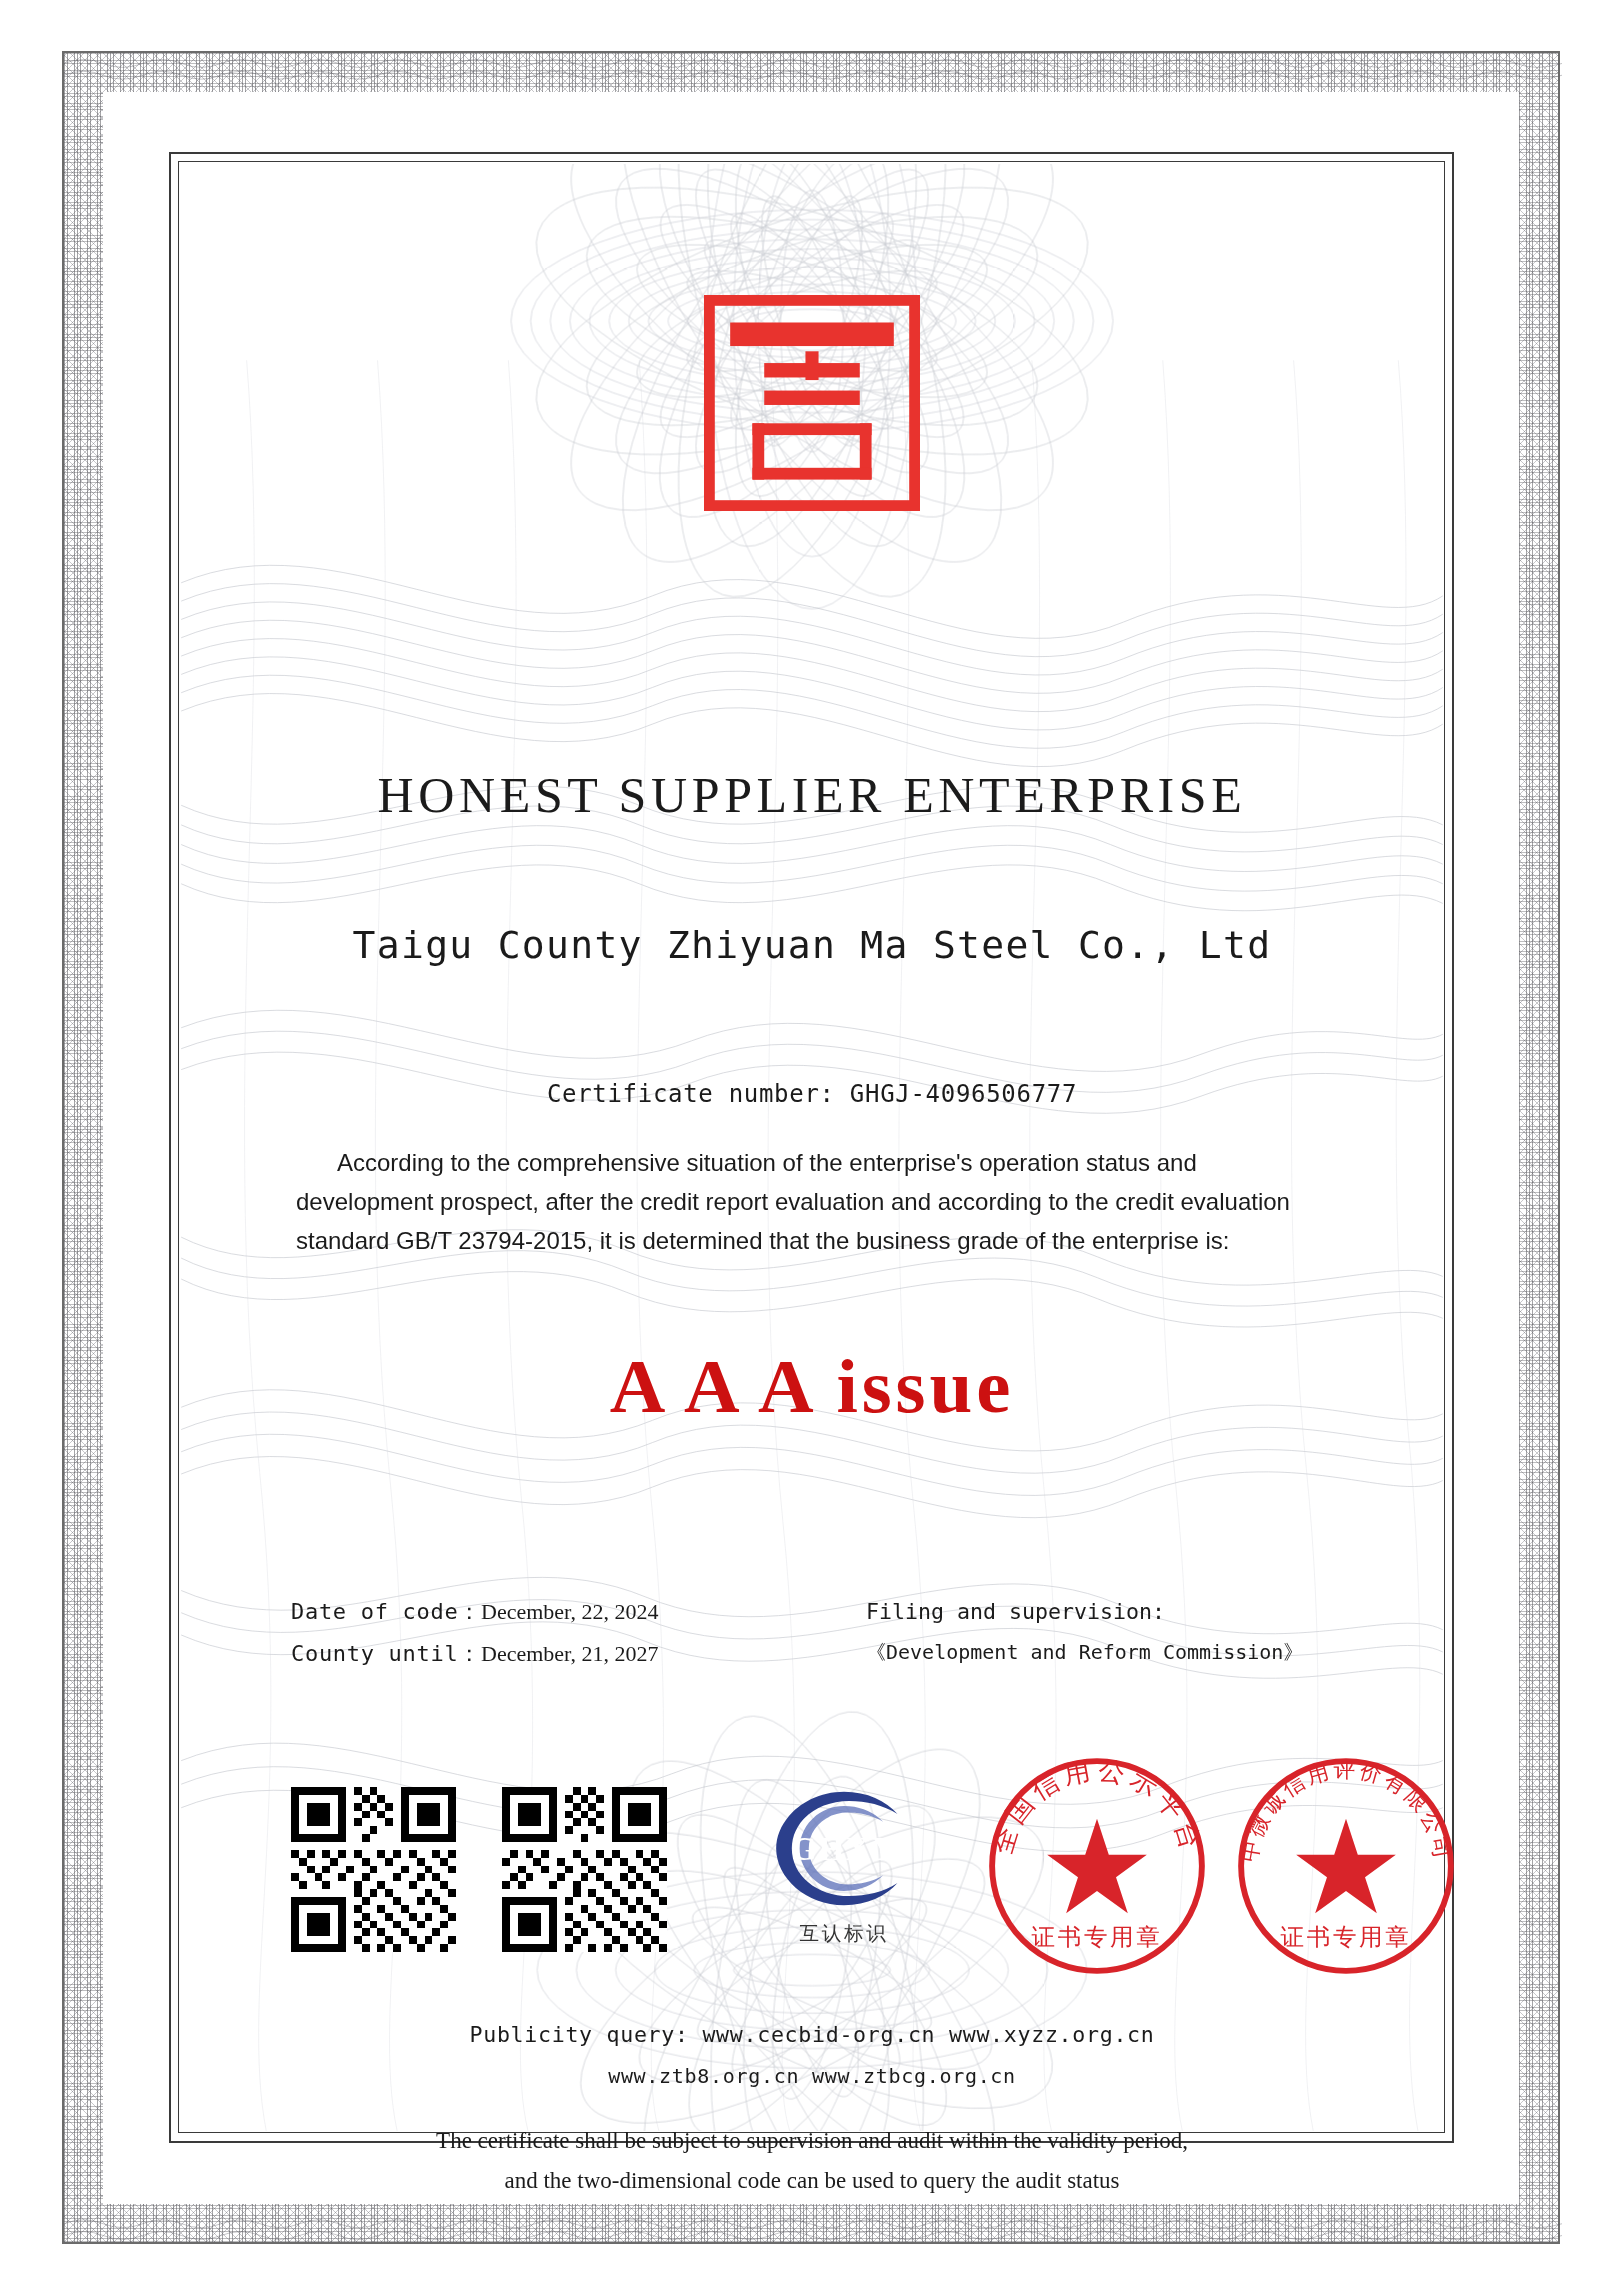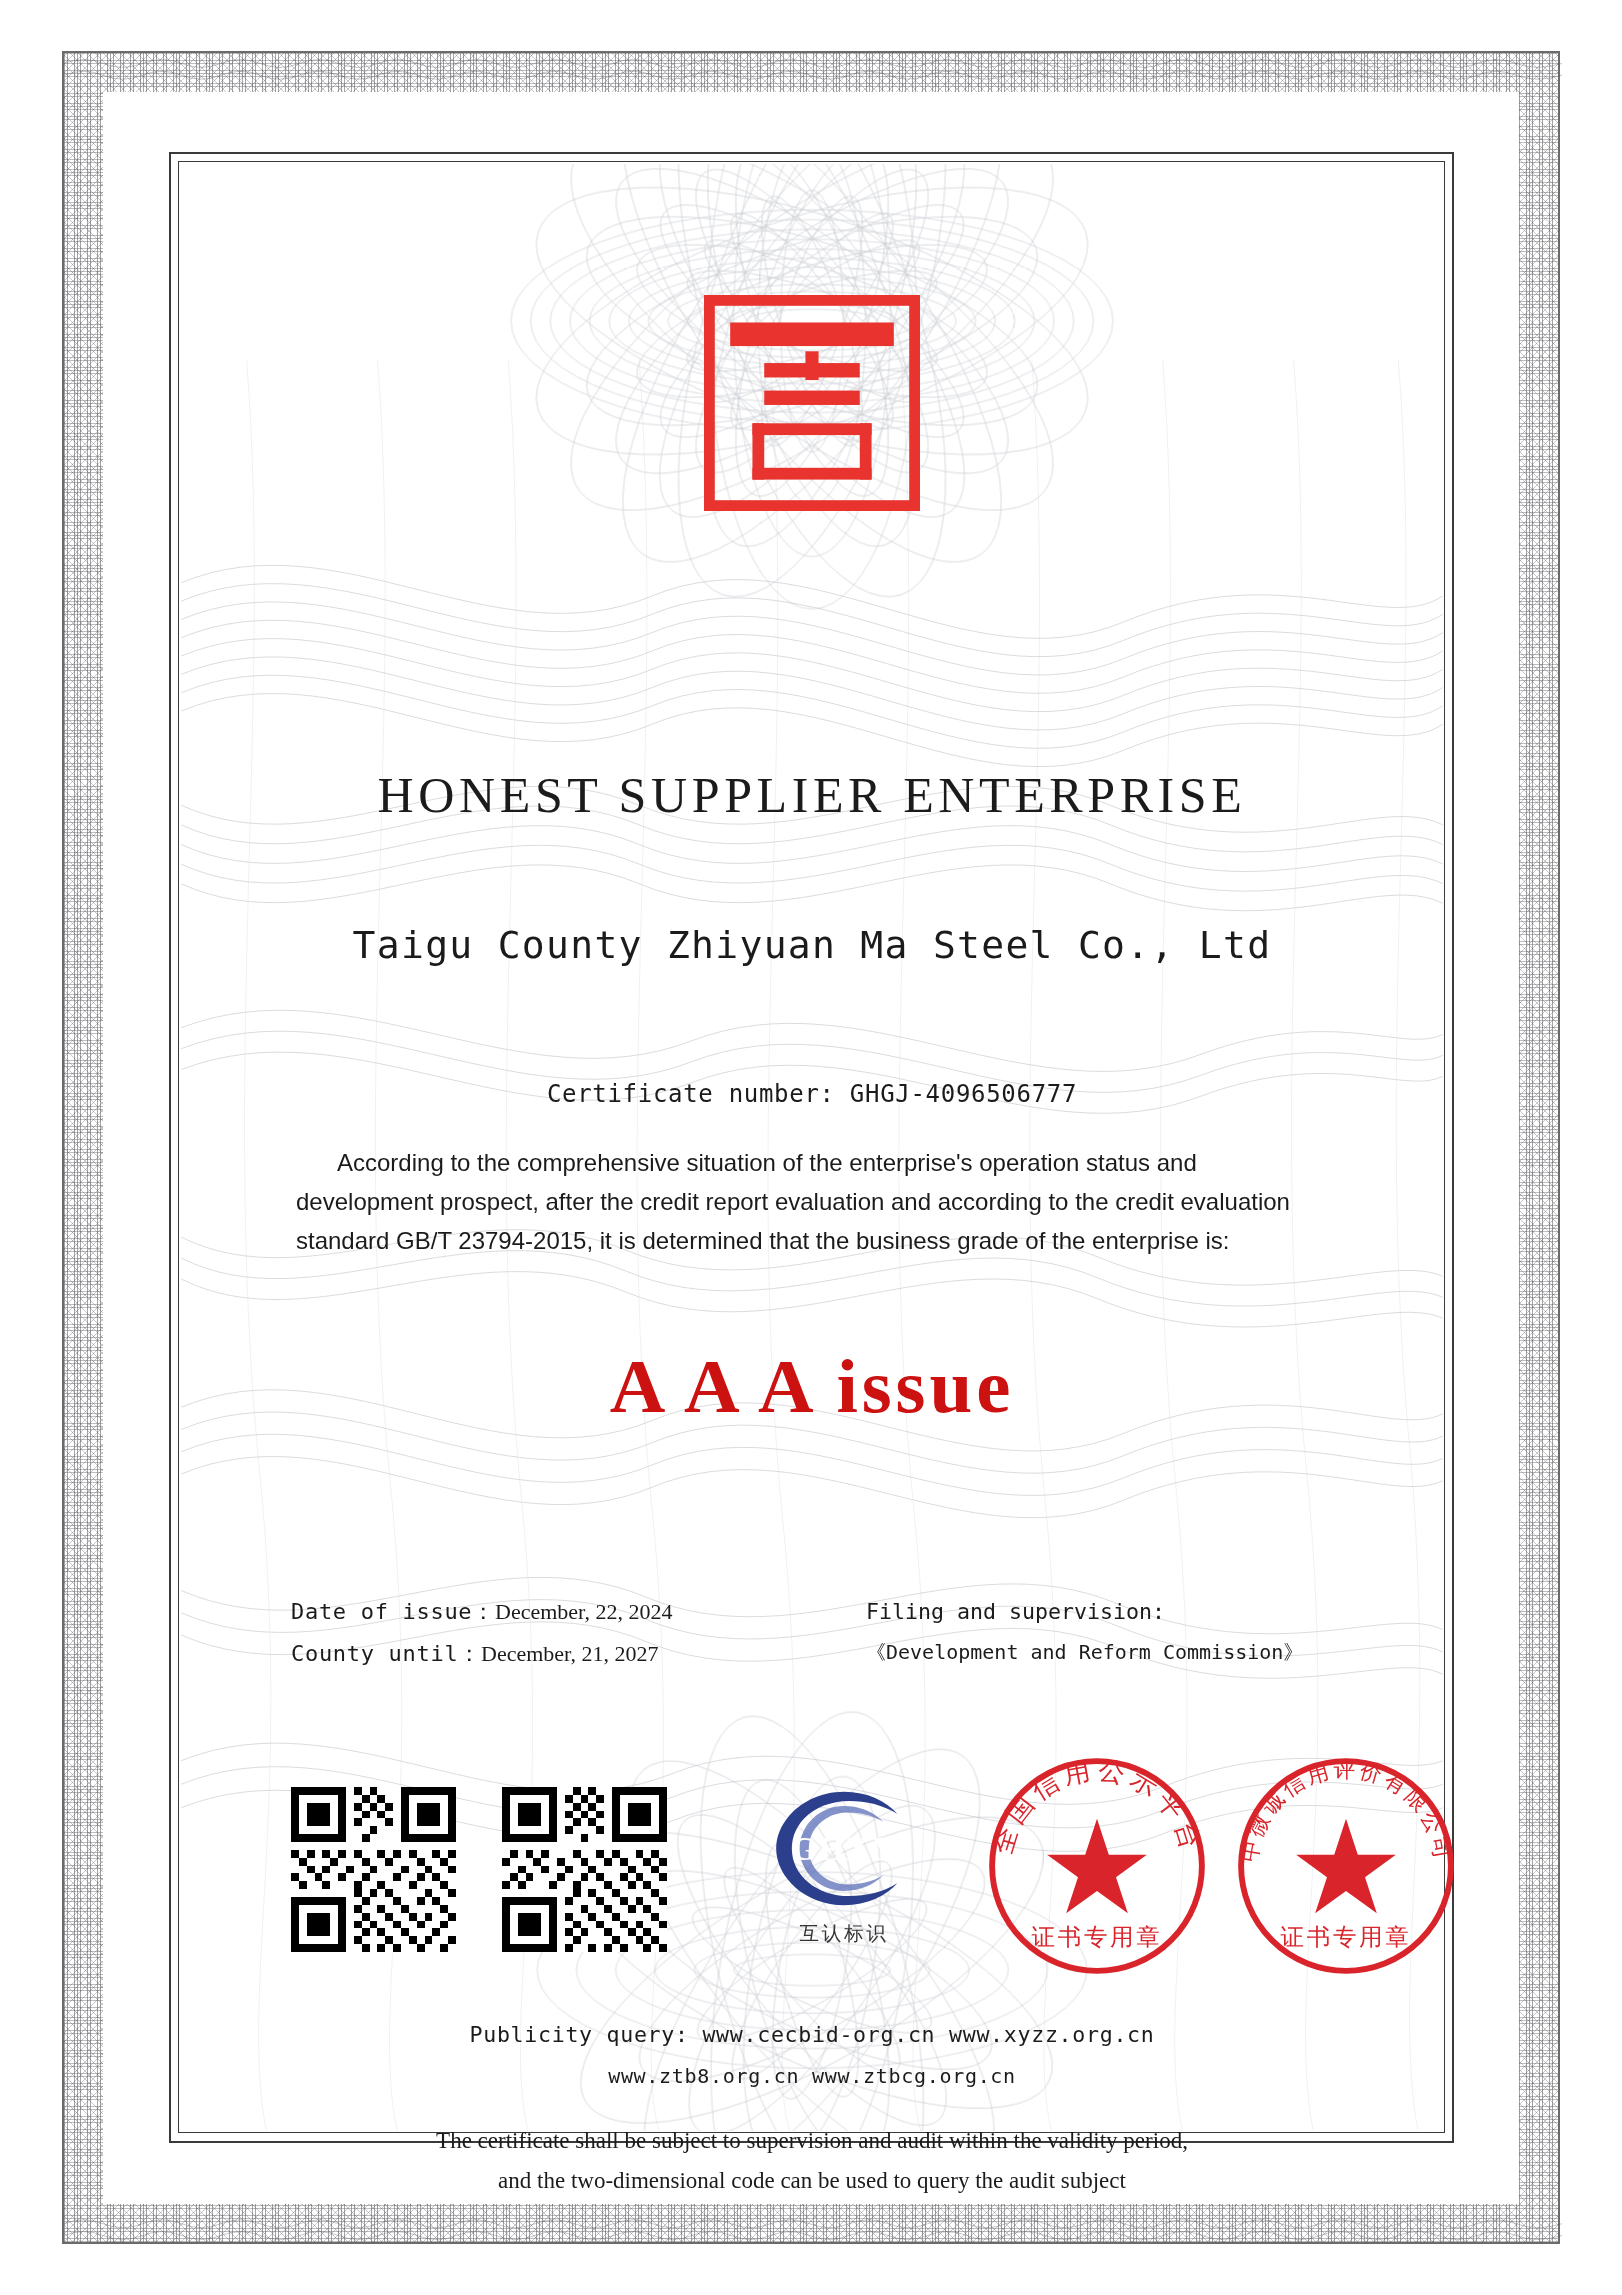--- a/index.html
+++ b/index.html
@@ -455,21 +455,21 @@
     <div class="cert-number">Certificate number: GHGJ-4096506777</div>
 
     <div class="body-text">
       <span class="indent"></span><span>According to the comprehensive situation of the enterprise's operation status and development prospect, after the credit report evaluation and according to the credit evaluation standard GB/T 23794-2015, it is determined that the business grade of the enterprise is:</span>
     </div>
 
     <div class="grade">A A A issue</div>
 
     <div class="dates">
       <div>
-        <span class="lbl">Date of issue：</span><span class="val">December, 22, 2024</span>
+        <span class="lbl">Date of code：</span><span class="val">December, 22, 2024</span>
       </div>
       <div>
         <span class="lbl">County until：</span><span class="val">December, 21, 2027</span>
       </div>
     </div>
 
     <div class="filing">
       <div>Filing and supervision:</div>
       <div class="line2">《Development and Reform Commission》</div>
     </div>
@@ -734,18 +734,18 @@
       </svg>
     </div>
 
     <div class="publicity">
       <div>Publicity query: www.cecbid-org.cn  www.xyzz.org.cn</div>
       <div class="row2">www.ztb8.org.cn  www.ztbcg.org.cn</div>
     </div>
 
     <div class="footnote">
       <div>The certificate shall be subject to supervision and audit within the validity period,</div>
-      <div>and the two-dimensional code can be used to query the audit subject</div>
+      <div>and the two-dimensional code can be used to query the audit status</div>
     </div>
 
   </div>
 </div>
 
 
 </body></html>

